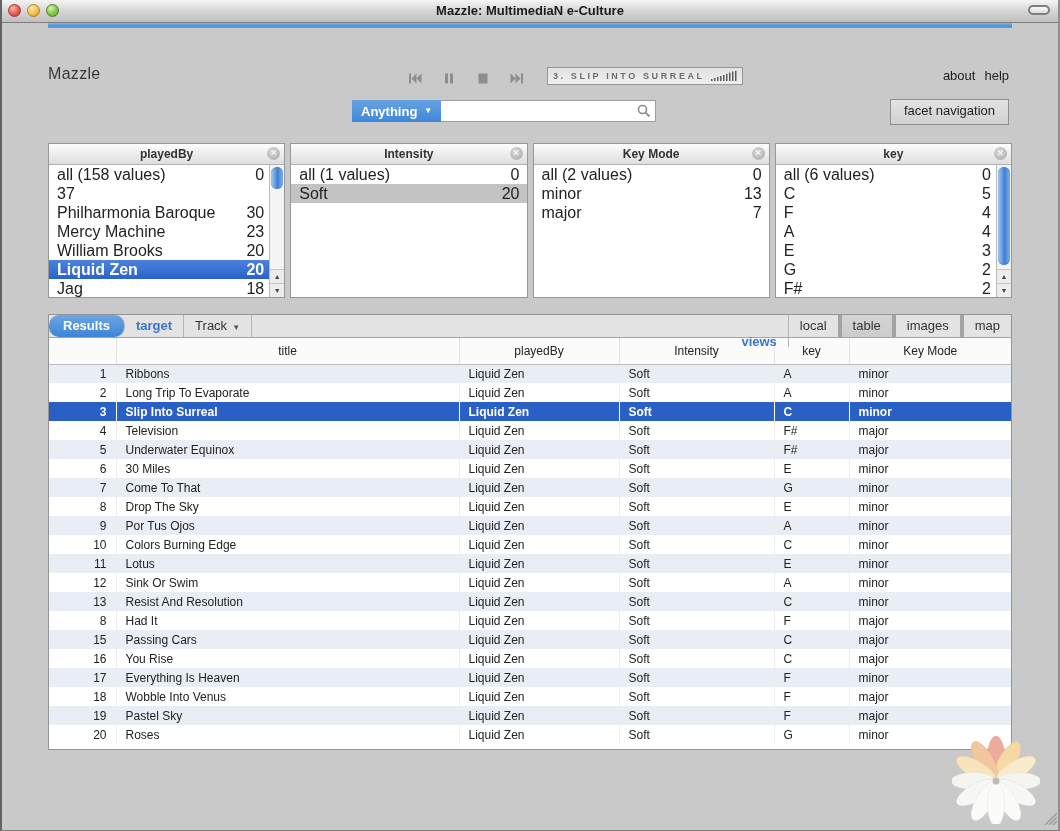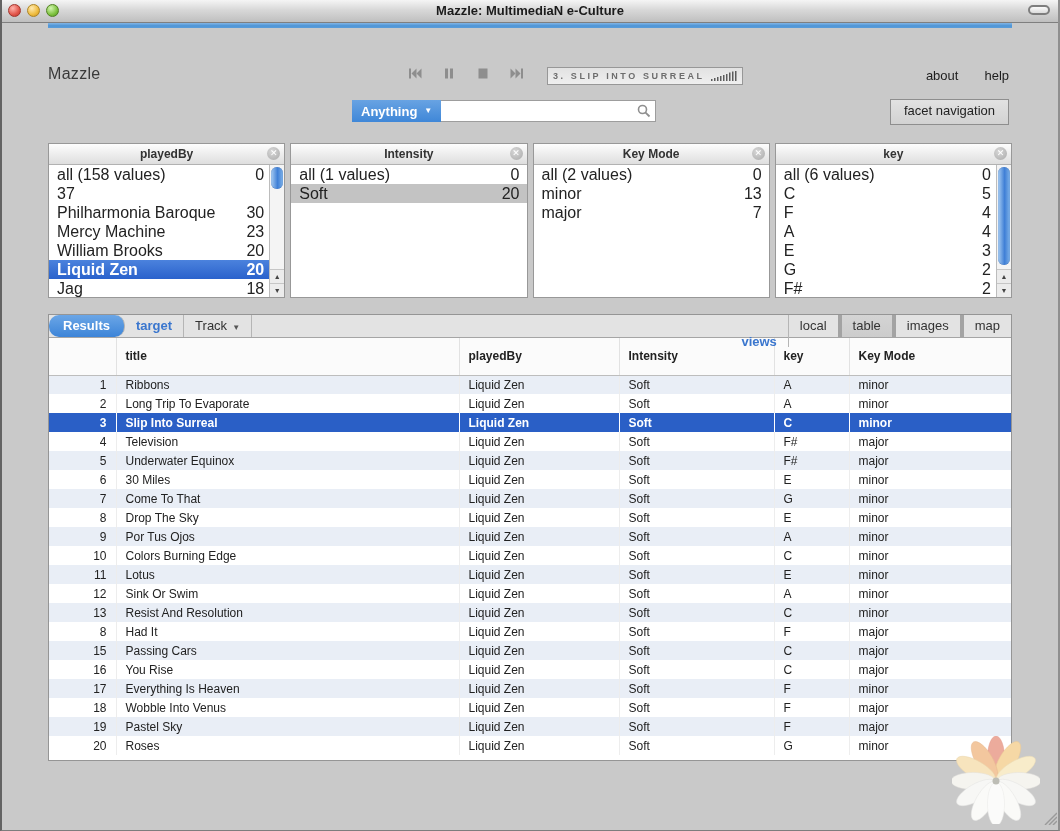--- a/index.html
+++ b/index.html
@@ -14,26 +14,26 @@
   .tl.yellow{background:radial-gradient(circle at 35% 30%,#ffe9b0,#eebc3f 60%,#c98f1f);border:1px solid #ad8424;}
   .tl.green{background:radial-gradient(circle at 35% 30%,#d2f5b0,#7ec23f 60%,#4f9420);border:1px solid #508021;}
   .wtitle{text-align:center;font-size:13px;font-weight:bold;color:#1b1b1b;line-height:21px;}
   .lozenge{position:absolute;right:8px;top:5px;width:22px;height:10px;border:2px solid #7e7e7e;border-radius:6px;background:linear-gradient(#fafafa,#dcdcdc);box-sizing:border-box;}
   
   .rule-row{height:6px;background:#c9c9c9;}
   .rule{margin-left:46px;width:964px;height:5px;background:linear-gradient(#83b6e6,#4e95d6 55%,#5b9dd9);}
   
   .hdr{height:30px;position:relative;margin-top:32px;}
   .app-name{position:absolute;left:46px;top:4px;font-size:16px;color:#3a3a3a;letter-spacing:.3px;}
-  .player{position:absolute;left:405px;top:6px;display:flex;align-items:flex-start;gap:19px;}
+  .player{position:absolute;left:405px;top:6px;display:flex;align-items:flex-end;gap:19px;}
   .pbtn{width:15px;height:13px;display:flex;align-items:center;justify-content:center;}
   .pdisplay{margin-left:4px;width:184px;height:16px;border:1px solid #979797;background:linear-gradient(#e2e2e2,#efefef);
             display:flex;align-items:center;padding:0 5px;box-sizing:content-box;}
   .ptext{flex:1;font-size:9px;font-weight:bold;letter-spacing:2.6px;color:#6d6d6d;white-space:nowrap;overflow:hidden;}
-  .hdr-links{position:absolute;right:49px;top:7px;display:flex;gap:26px;font-size:13px;color:#1d1d1d;}
+  .hdr-links{position:absolute;right:49px;top:7px;display:flex;gap:9px;font-size:13px;color:#1d1d1d;}
   .hlink{cursor:default;}
   
   .search-row{height:40px;position:relative;padding-left:28px;}
   .searchbox{position:absolute;left:350px;top:9px;display:flex;height:22px;}
   .scope{background:linear-gradient(#68a3e3,#3f87d8);color:#fff;font-size:13px;font-weight:bold;display:flex;align-items:center;gap:7px;padding:0 9px;}
   .scope .arr{font-size:8px;line-height:1;}
   .sinput-wrap{position:relative;}
   .sinput{width:215px;height:22px;box-sizing:border-box;border:1px solid #9d9d9d;border-left:none;padding:0 24px 0 6px;font-size:13px;background:#fff;outline:none;}
   .mag{position:absolute;right:5px;top:4px;}
   .facet-nav{position:absolute;right:49px;top:8px;height:24px;padding:0 13px;background:linear-gradient(#e2e2e2,#d2d2d2);
@@ -64,22 +64,22 @@
   .tab{line-height:22px;padding:0 11px;color:#333;border-right:1px solid #b5b5b5;cursor:default;}
   .tab.active-blue{background:linear-gradient(#6ba6e6,#3c84d8);color:#fff;font-weight:bold;padding:0 14px;border-radius:10px;}
   .tab.link-blue{color:#3a76ce;font-weight:bold;}
   .tab .tarr{font-size:8px;color:#555;margin-left:5px;}
   .tab-spacer{flex:1;}
   .views-label{line-height:22px;padding:16px 11px;color:#3a76ce;font-weight:bold;border-right:1px solid #b5b5b5;}
   .tab.right{border-right:4px solid #a3a3a3;}
   .tab.right:last-child{border-right:none;}
   .tab.active-gray{background:linear-gradient(#d4d4d4,#cccccc);}
   table.res{width:100%;border-collapse:collapse;table-layout:fixed;font-size:12px;}
-  table.res th{height:37px;background:#fbfbfb;border-bottom:1px solid #bdbdbd;border-right:1px solid #e2e2e2;
-               font-weight:bold;color:#222;text-align:left;padding:0 9px;box-sizing:border-box;}
+  table.res th{height:26px;background:#fbfbfb;border-bottom:1px solid #bdbdbd;border-right:1px solid #e2e2e2;
+               font-weight:normal;color:#222;text-align:center;padding:0 9px;box-sizing:border-box;}
   table.res th:last-child{border-right:none;}
   table.res td{height:19px;padding:0 9px;border-right:1px solid rgba(0,0,0,0.07);color:#222;white-space:nowrap;overflow:hidden;box-sizing:border-box;}
   table.res td:last-child{border-right:none;}
   tr.odd{background:#e9eef6;}
   tr.even{background:#ffffff;}
   tr.sel{background:#2a5fc6;}
   tr.sel td{color:#fff;font-weight:bold;border-right-color:rgba(255,255,255,0.25);}
   td.num,th.numh{text-align:right;padding-right:16px;}
   .res-pad{height:5px;background:#fff;}
   

